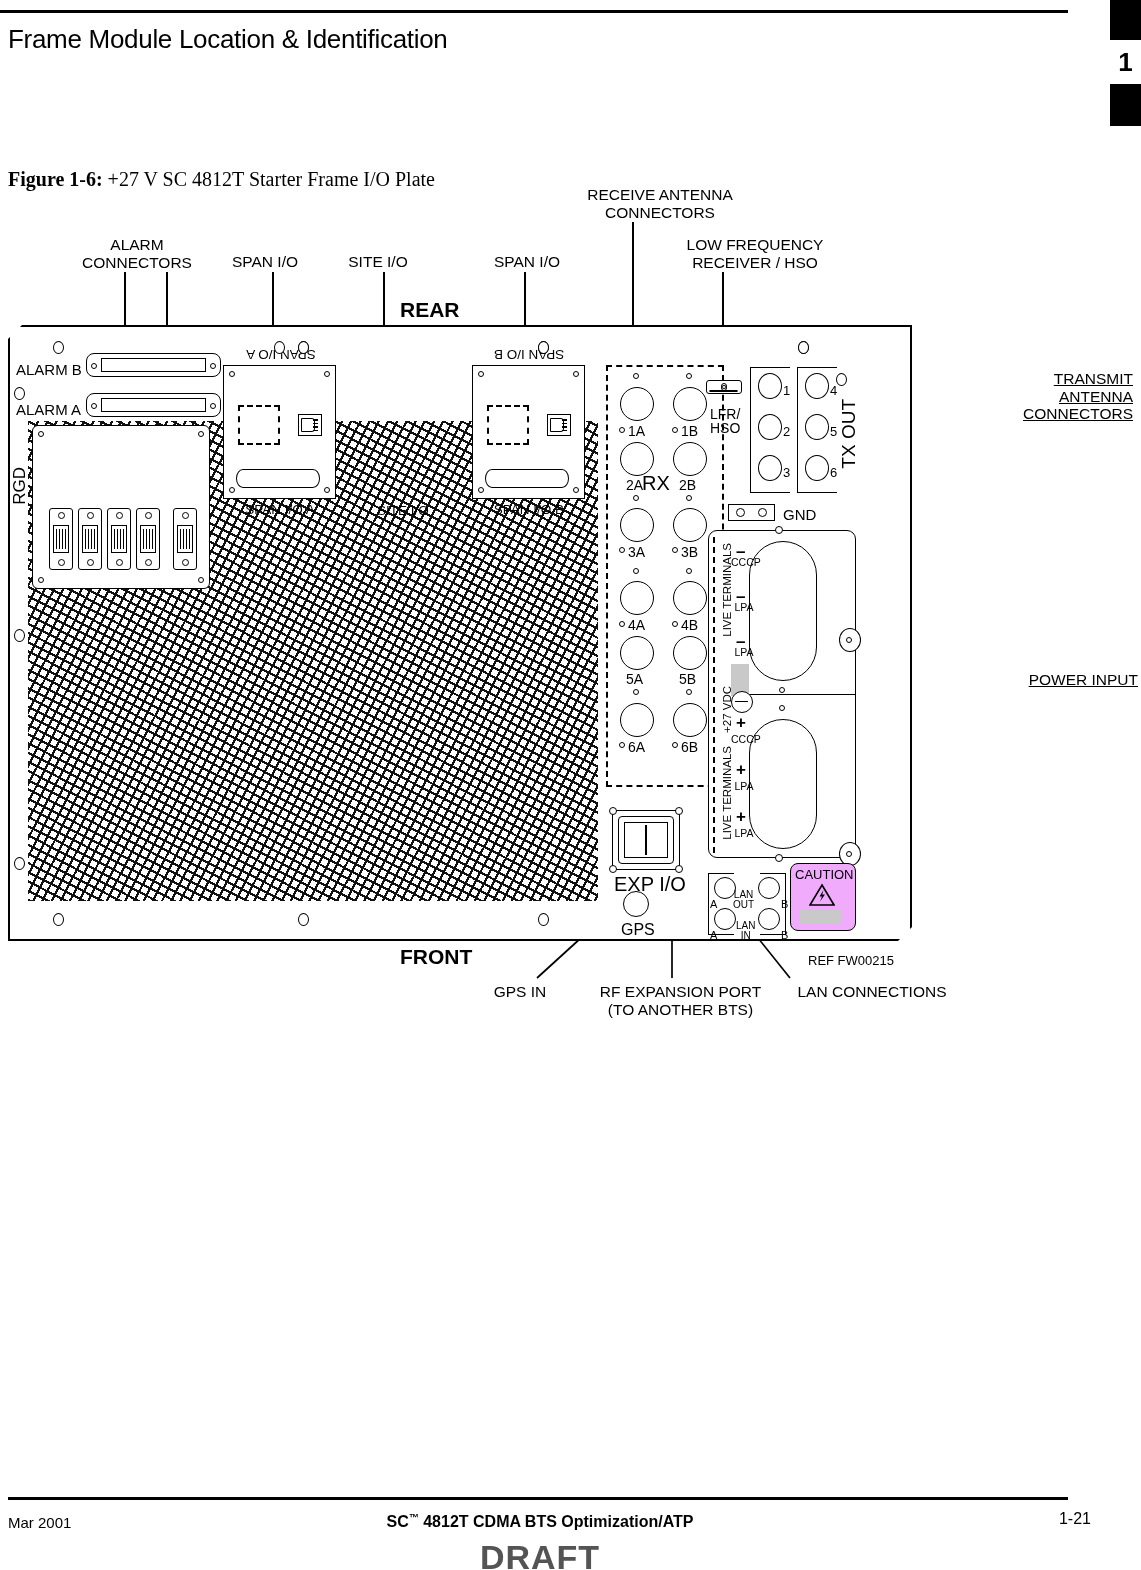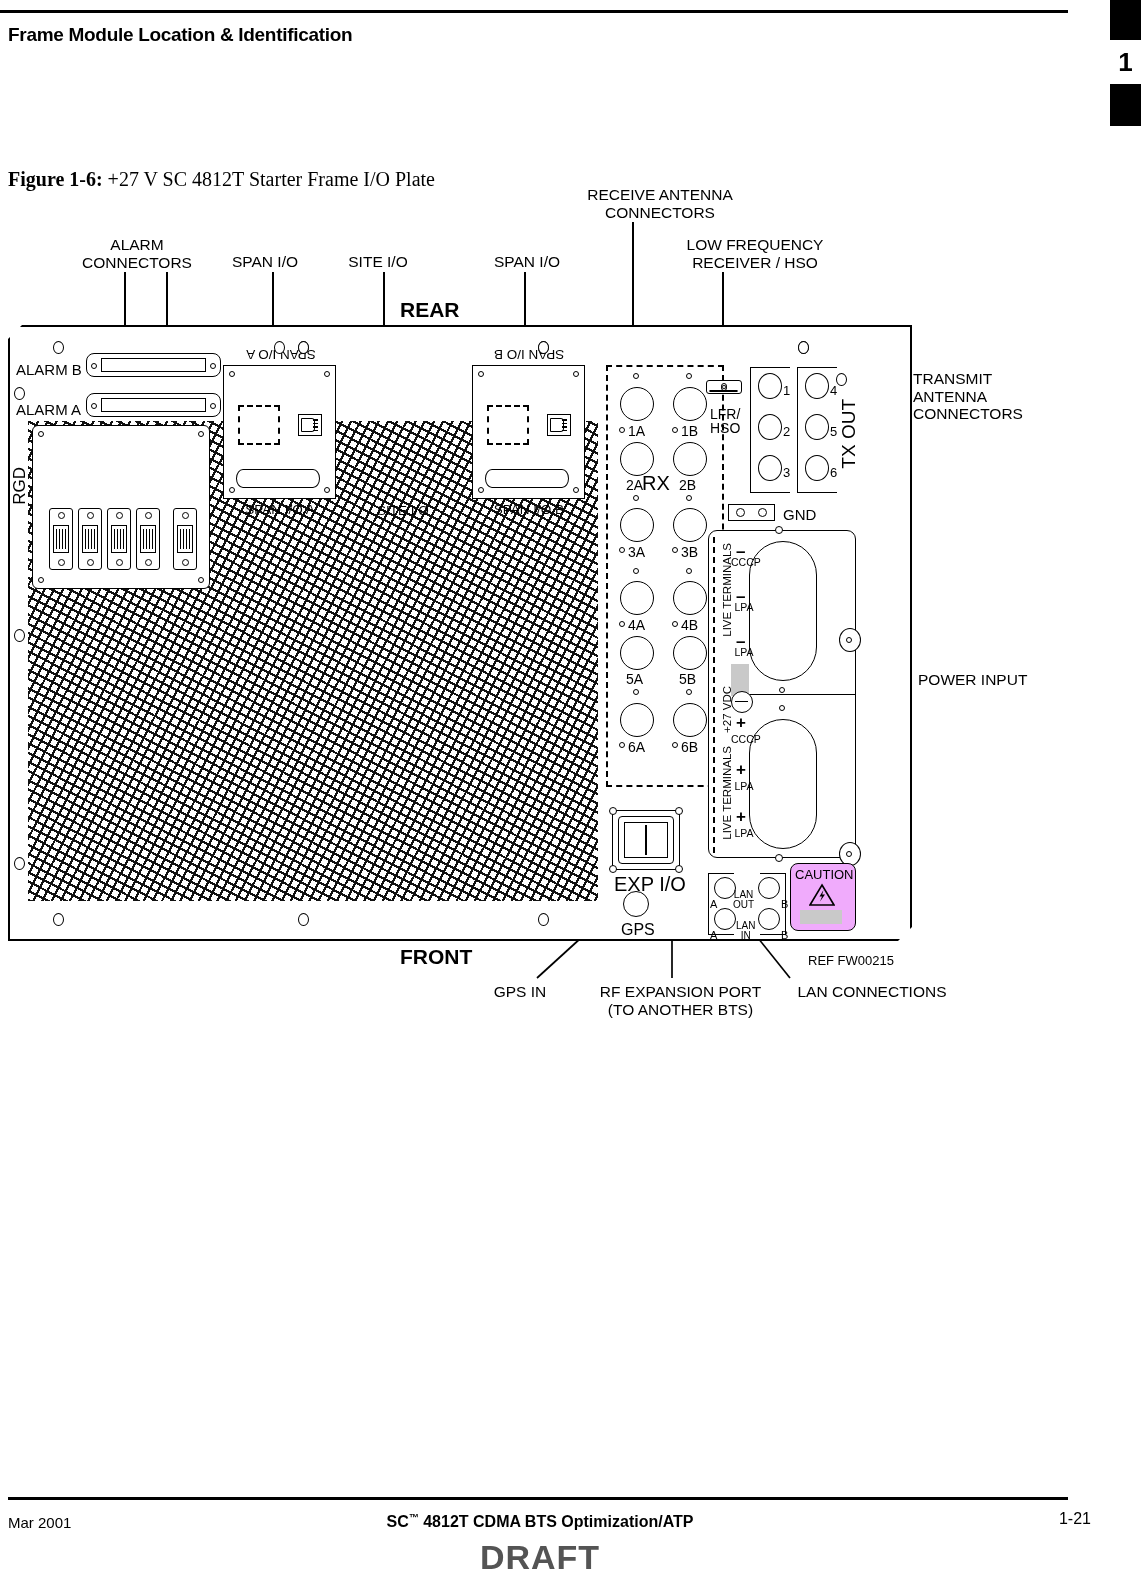--- a/index.html
+++ b/index.html
@@ -20,22 +20,22 @@
   
   .page-rule-top {
     position: absolute;
     left: 0; top: 10px;
     width: 1068px; height: 3px;
     background: #000;
   }
   .page-title {
     position: absolute;
     left: 8px; top: 24px;
-    font-size: 19px;
-    font-weight: bold;
+    font-size: 26px;
+    font-weight: normal;
     letter-spacing: -0.3px;
     white-space: nowrap;
   }
   .tab-block {
     position: absolute;
     right: 0;
     width: 31px;
     background: #000;
   }
   .tab-a { top: 0; height: 40px; }
@@ -63,21 +63,21 @@
   .fig-caption b { font-weight: bold; }
 
   
   .callout {
     position: absolute;
     font-size: 15.5px;
     line-height: 17.5px;
     text-align: center;
     white-space: pre;
   }
-  .callout.left  { text-align: left; }
+  .callout.left  { text-align: right; text-decoration: underline; }
 
   
   .lead {
     position: absolute;
     background: #000;
   }
   .lead-v { width: 1.6px; }
   .lead-h { height: 1.6px; }
 
   .arrowhead {

